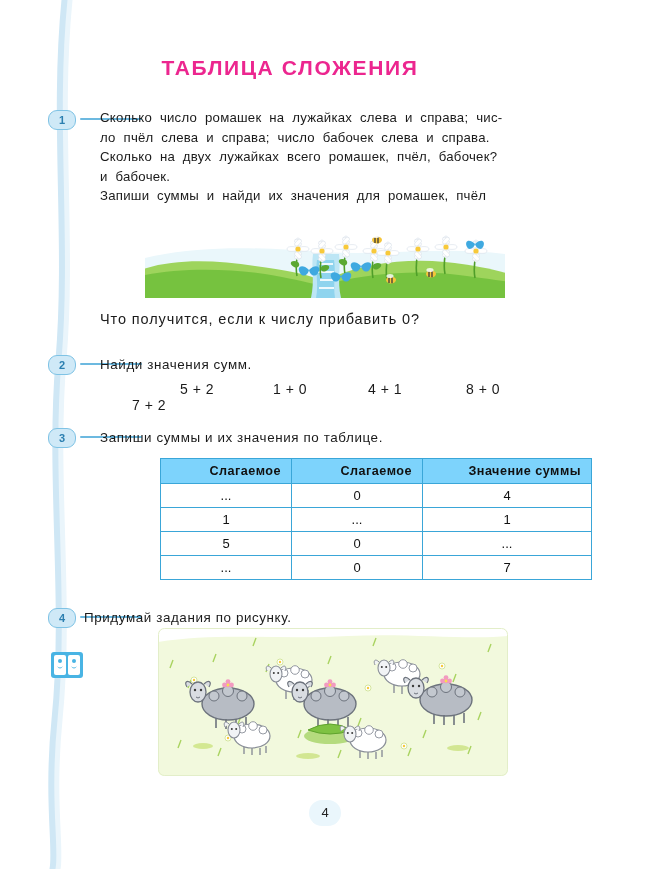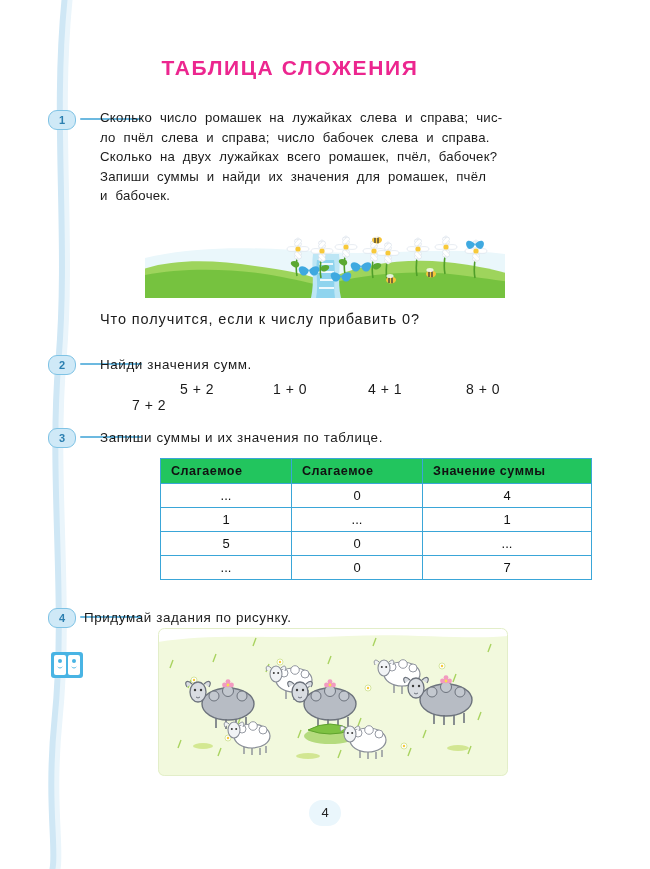--- a/index.html
+++ b/index.html
@@ -91,27 +91,27 @@
   .sums-row span { display: inline-block; }
 
   
   table.addtable {
     position: absolute;
     border-collapse: collapse;
     font-size: 13px;
   }
   table.addtable th {
     border: 1px solid #3aa6d8;
-    background: #22c55e;
+    background: #7dd3fc;
     color: #111;
     font-weight: bold;
     font-size: 12.6px;
     padding: 5px 10px;
     letter-spacing: 0.5px;
-    text-align: left;
+    text-align: right;
   }
   table.addtable td {
     border: 1px solid #3aa6d8;
     text-align: center;
     font-size: 13px;
     padding: 3px 10px;
     color: #111;
     height: 17px;
   }
 
@@ -172,22 +172,22 @@
 
 <div class="page-title">ТАБЛИЦА СЛОЖЕНИЯ</div>
 
 <div class="task-num" style="left:48px; top:110px;">1</div>
 <div class="task-rule" style="left:80px; top:118px; width:62px;"></div>
 
 <div class="para" style="left:100px; top:108px; width:445px;">
   <div>Сколько  число  ромашек  на  лужайках  слева  и  справа;  чис-</div>
   <div>ло  пчёл  слева  и  справа;  число  бабочек  слева  и  справа.</div>
   <div>Сколько  на  двух  лужайках  всего  ромашек,  пчёл,  бабочек?</div>
+  <div>и  бабочек.</div>
   <div>Запиши  суммы  и  найди  их  значения  для  ромашек,  пчёл</div>
-  <div>и  бабочек.</div>
 </div>
 
 <svg class="illus1" viewBox="0 0 360 80">
   <defs>
     <clipPath id="meadowclip">
         <rect x="0" y="0" width="360" height="80"></rect>
       </clipPath>
   </defs>
   <g clip-path="url(#meadowclip)">
 

